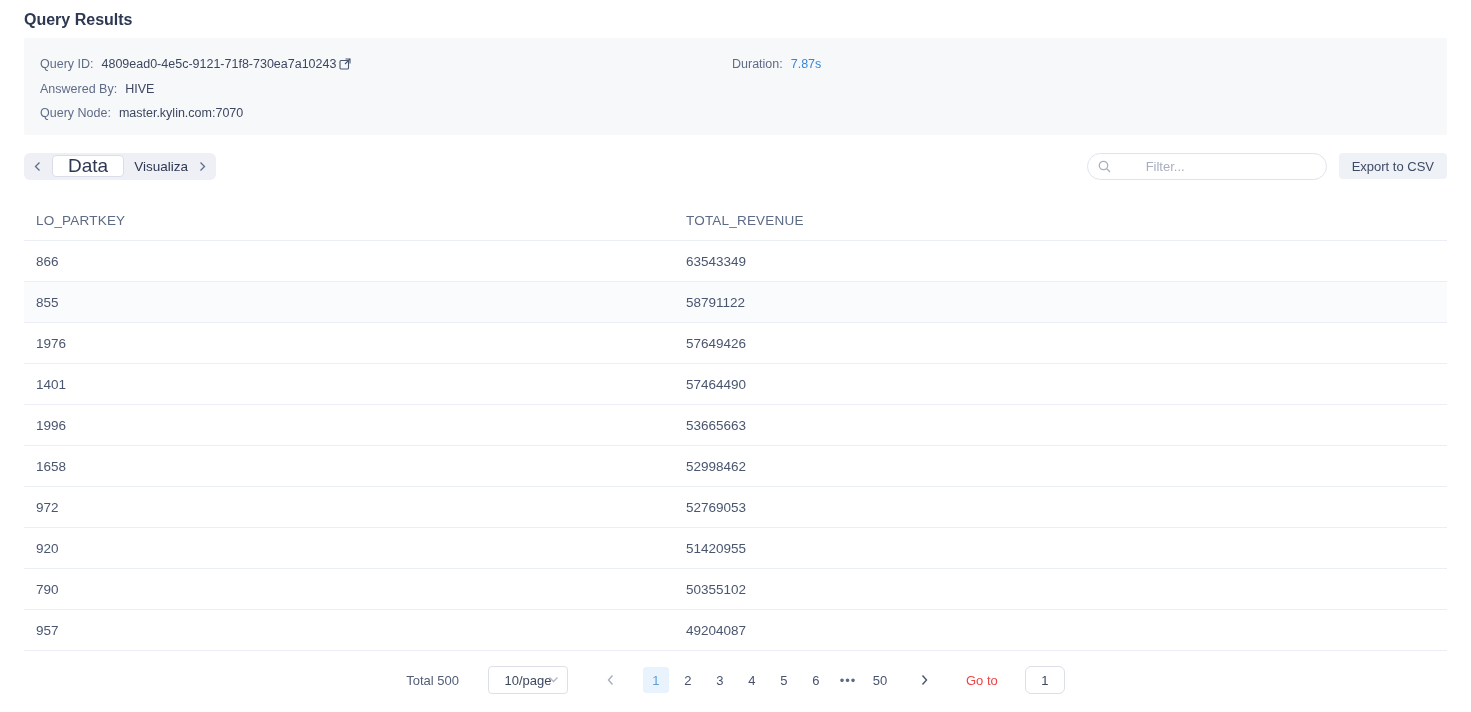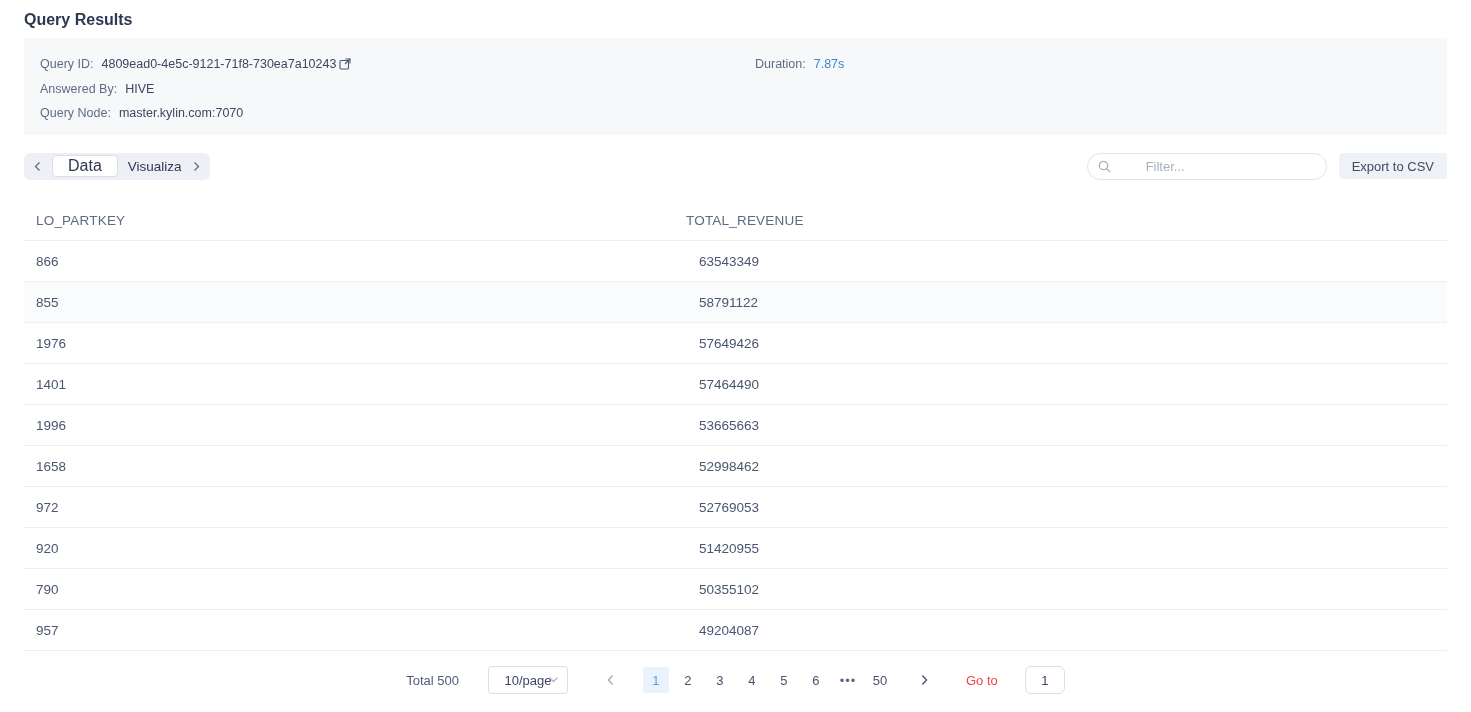--- a/index.html
+++ b/index.html
@@ -10,49 +10,49 @@
   
   .page-title { padding-top: 11px; font-size: 16px; font-weight: bold; color: #2e3852; }
 
   
   .info-panel { position: relative; margin-top: 9px; background: #f7f8fa; border-radius: 2px;
                 padding: 14px 16px; height: 97px; font-size: 12.5px; }
   .info-row { display: flex; align-items: center; height: 24px; margin-bottom: 0.5px; }
   .info-label { color: #5f6c87; margin-right: 8px; }
   .info-value { color: #3d4760; }
   .ext-link { display: inline-flex; align-items: center; margin-left: 3px; cursor: pointer; }
-  .duration-row { position: absolute; left: 731px; top: 14px; display: flex; align-items: center; height: 24px; }
+  .duration-row { position: absolute; left: 708px; top: 14px; display: flex; align-items: center; height: 24px; }
   .blue { color: #3687d9; }
 
   
   .toolbar { margin-top: 17px; display: flex; justify-content: space-between; align-items: center; height: 28px; }
   .tab-group { display: flex; align-items: center; background: #eef0f5; border-radius: 6px;
                height: 27px; padding: 0 9px; gap: 10px; }
   .tab-arrow { display: flex; align-items: center; cursor: pointer; color: #5f6c87; }
   .tab-pill { background: #ffffff; border: 1px solid #d9dee8; border-radius: 4px; height: 22px;
-              padding: 0 15px; display: flex; align-items: center; font-size: 16px; color: #2e3852;
+              padding: 0 15px; display: flex; align-items: center; font-size: 19px; color: #2e3852;
               font-weight: 500; cursor: pointer; }
   .tab-plain { font-size: 13.5px; color: #2e3852; max-width: 58px; overflow: hidden;
                white-space: nowrap; cursor: pointer; }
   .toolbar-right { display: flex; align-items: center; }
   .filter-box { display: flex; align-items: center; width: 240px; height: 27px;
                 border: 1px solid #dfe3ea; border-radius: 14px; padding: 0 10px; background: #fff; }
   .filter-box input { border: none; outline: none; flex: 1; font-size: 13px; margin-left: 7px;
                       font-family: "Liberation Sans", sans-serif; color: #3d4760; background: transparent; padding-left: 28px; }
   .filter-box input::placeholder { color: #a8b0bf; }
   .export-btn { margin-left: 12px; background: #eef1f6; border: none; border-radius: 4px; height: 26px;
                 padding: 0 13px; font-size: 13px; color: #3f4a63; cursor: pointer;
                 font-family: "Liberation Sans", sans-serif; }
 
   
   .table { margin-top: 20px; }
   .trow, .thead { display: flex; align-items: center; height: 41px; padding: 0 12px;
                   border-bottom: 1px solid #ebeef5; font-size: 13.5px; }
   .thead { color: #5c6a85; letter-spacing: 0.2px; }
-  .trow { color: #4a566f; gap: 13px; }
+  .trow { color: #4a566f; }
   .trow.hl { background: #fafbfc; }
   .tcell-1 { width: 650px; flex: none; }
   .tcell-2 { flex: 1; }
 
   
   .pagination { margin-top: 15px; display: flex; justify-content: center; align-items: center;
                 font-size: 13px; color: #47536e; gap: 17px; }
   .total-label { margin-right: 12px; color: #51ABCDEF; }
   .total-label { color: #515d78; }
   .page-size-select { width: 80px; height: 28px; border: 1px solid #dcdfe6; border-radius: 4px;

